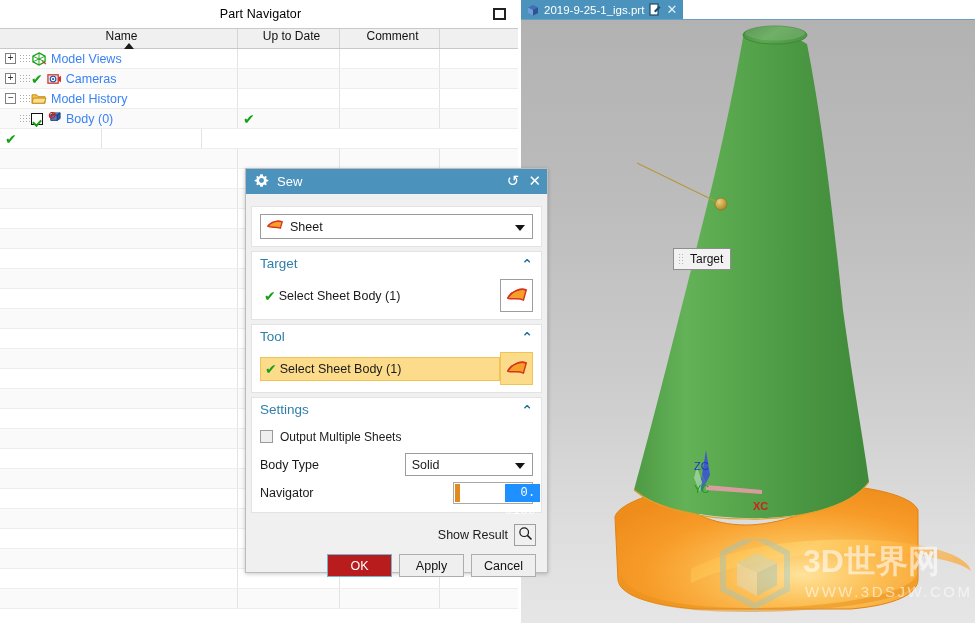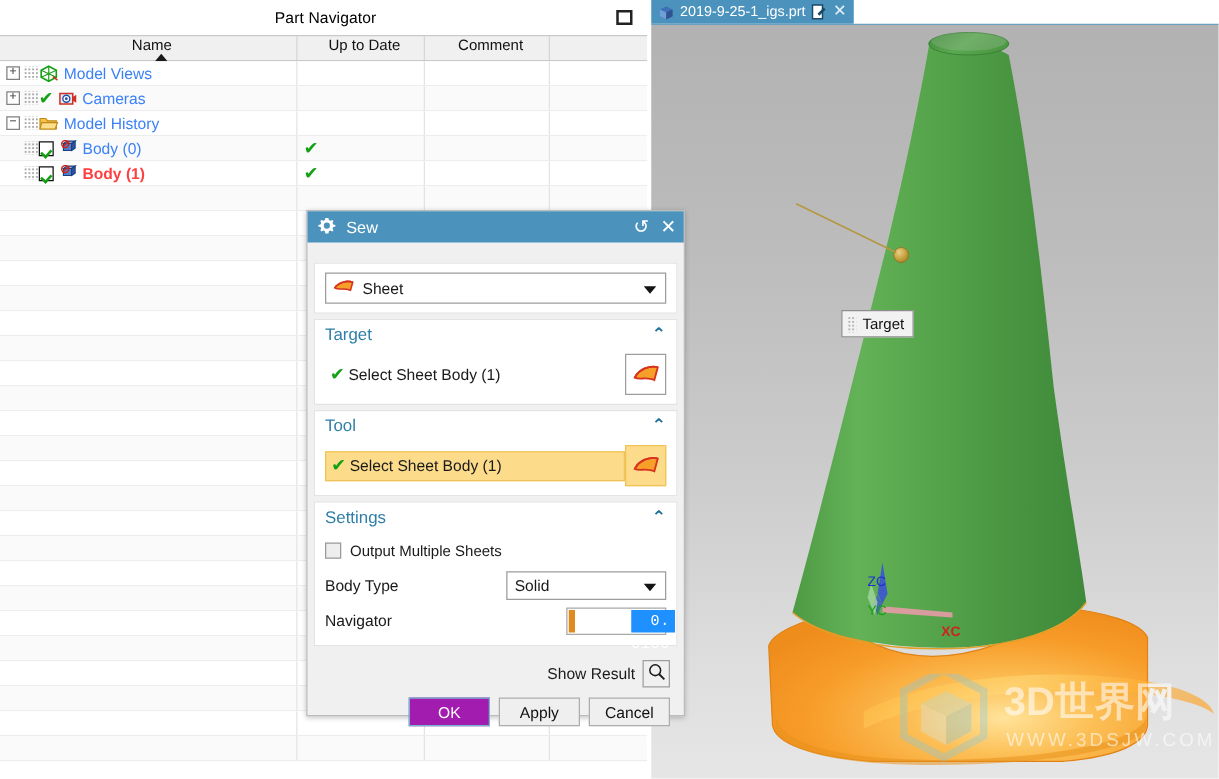--- a/index.html
+++ b/index.html
@@ -200,21 +200,21 @@
     height: 25px; background: #4b93bd;
     display: flex; align-items: center;
     color: #ffffff; padding: 0 6px 0 8px;
   }
   .dlg-title-text { margin-left: 8px; font-size: 13px; }
   .dlg-title-btns { margin-left: auto; display: flex; align-items: center; gap: 9px; }
   .dlg-ico-btn {
     color: #ffffff; font-size: 15px; line-height: 1; cursor: default;
     font-family: "DejaVu Sans", sans-serif;
   }
-  .dlg-body { padding: 16px 5px 0 5px; }
+  .dlg-body { padding: 0 5px 0 5px; margin-top: 12px; }
 
   .panel {
     background: #ffffff;
     border: 1px solid #e3e3e3;
     margin-bottom: 4px;
     padding: 7px 8px;
   }
   .panel.tight { padding: 4px 8px 7px 8px; }
 
   .type-select {
@@ -289,21 +289,21 @@
     width: 22px; height: 22px; border: 1px solid #9e9e9e;
     background: #f0f0f0; display: flex; align-items: center; justify-content: center;
   }
   .btn-row { display: flex; gap: 7px; padding: 4px 6px 9px 6px; justify-content: flex-end; }
   .btn {
     height: 23px; min-width: 65px;
     border: 1px solid #adadad; background: #efefef;
     display: flex; align-items: center; justify-content: center;
     font-size: 12.5px; color: #111;
   }
-  .btn.primary { background: #a21caf; border-color: #74b4ce; color: #ffffff; }
+  .btn.primary { background: #b91c1c; border-color: #74b4ce; color: #ffffff; }
 </style>
 </head>
 <body>
 
 <div id="app">
 
   <div id="part-navigator">
 
     <div class="pn-titlebar">
       <span class="pn-title">Part Navigator</span>
@@ -385,33 +385,20 @@
               </svg></span>
             <span class="tree-label">Body (0)</span>
           </div>
         <div class="pn-cell c-utd">
             <span class="check-green">✔</span>
           </div>
         <div class="pn-cell c-com"></div>
         <div class="pn-cell c-last"></div>
       </div>
         <div class="pn-row odd">
-        <div class="pn-cell c-name">
-            <span class="indent"></span>
-            <span class="dotline"></span>
-            <span class="cbox"></span>
-            <span class="mini-icon"><svg width="17" height="14" viewBox="0 0 18 15">
-                <path d="M5 3 L12 3 L12 9 L5 9 Z" fill="#4f7fd0" stroke="#1b3f7f" stroke-width="1"></path>
-                <path d="M5 3 L8 1 L15 1 L12 3 Z" fill="#86aae6" stroke="#1b3f7f" stroke-width="1"></path>
-                <path d="M12 3 L15 1 L15 7 L12 9 Z" fill="#2d55a0" stroke="#1b3f7f" stroke-width="1"></path>
-                <circle cx="6.5" cy="3.5" r="3" fill="none" stroke="#d02010" stroke-width="1.2"></circle>
-                <path d="M4 6 L10 1" stroke="#d02010" stroke-width="1.2"></path>
-              </svg></span>
-            <span class="tree-label red">Body (1)</span>
-          </div>
         <div class="pn-cell c-utd">
             <span class="check-green">✔</span>
           </div>
         <div class="pn-cell c-com"></div>
         <div class="pn-cell c-last"></div>
       </div>
         <div class="pn-row even">
         <div class="pn-cell c-name"></div>
         <div class="pn-cell c-utd"></div>
         <div class="pn-cell c-com"></div>

